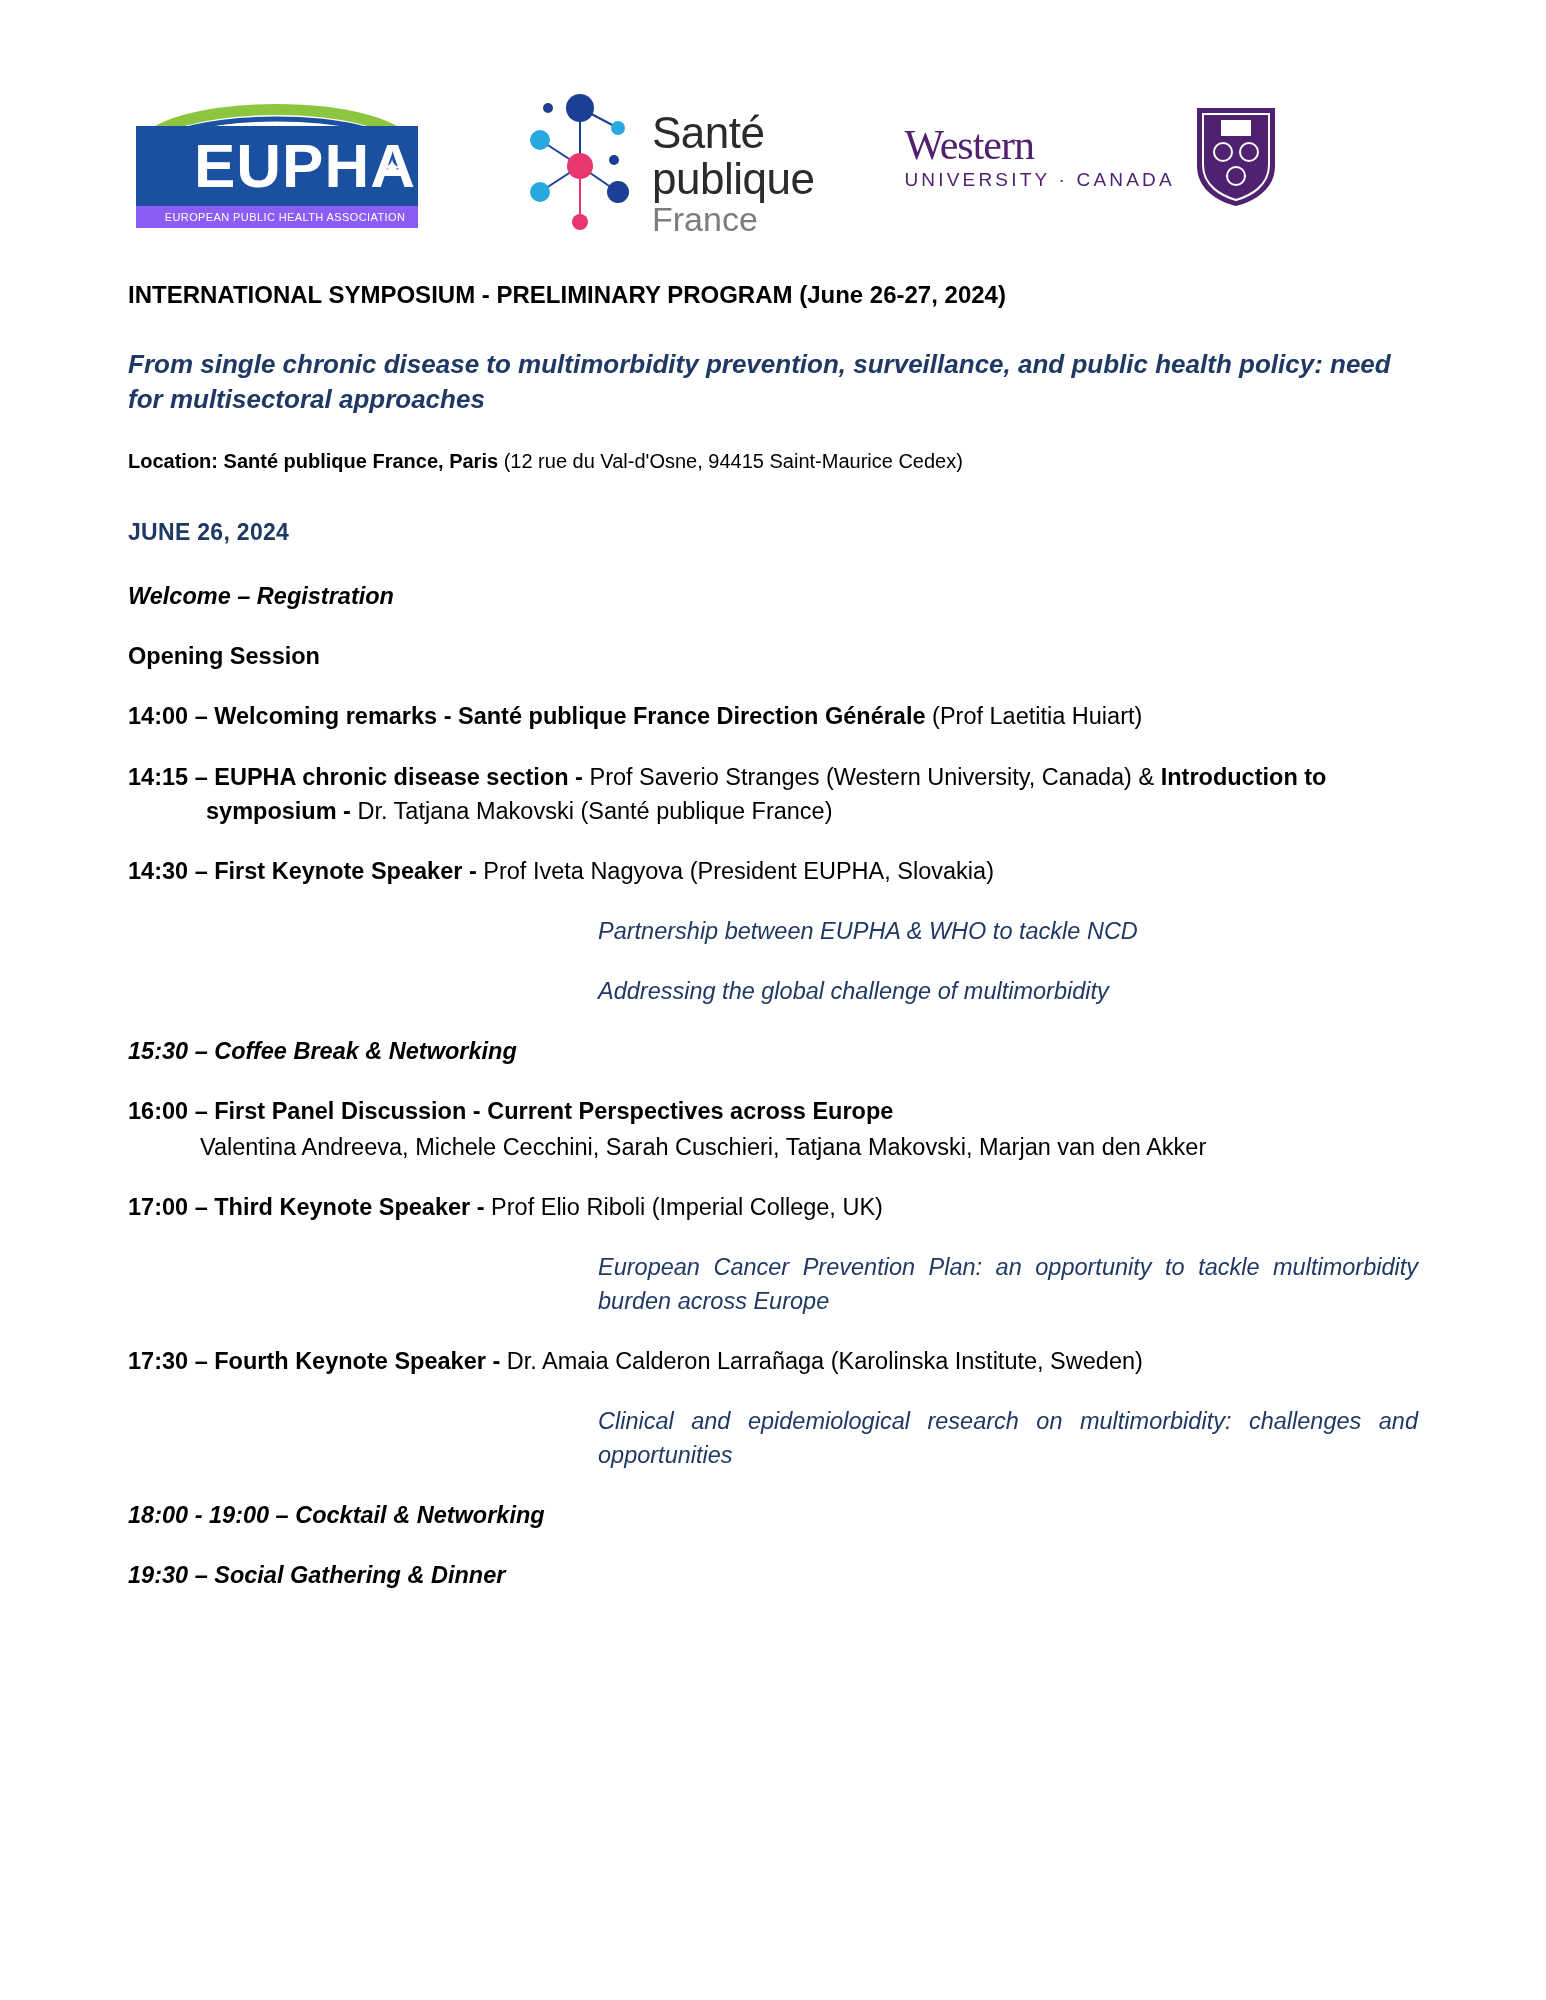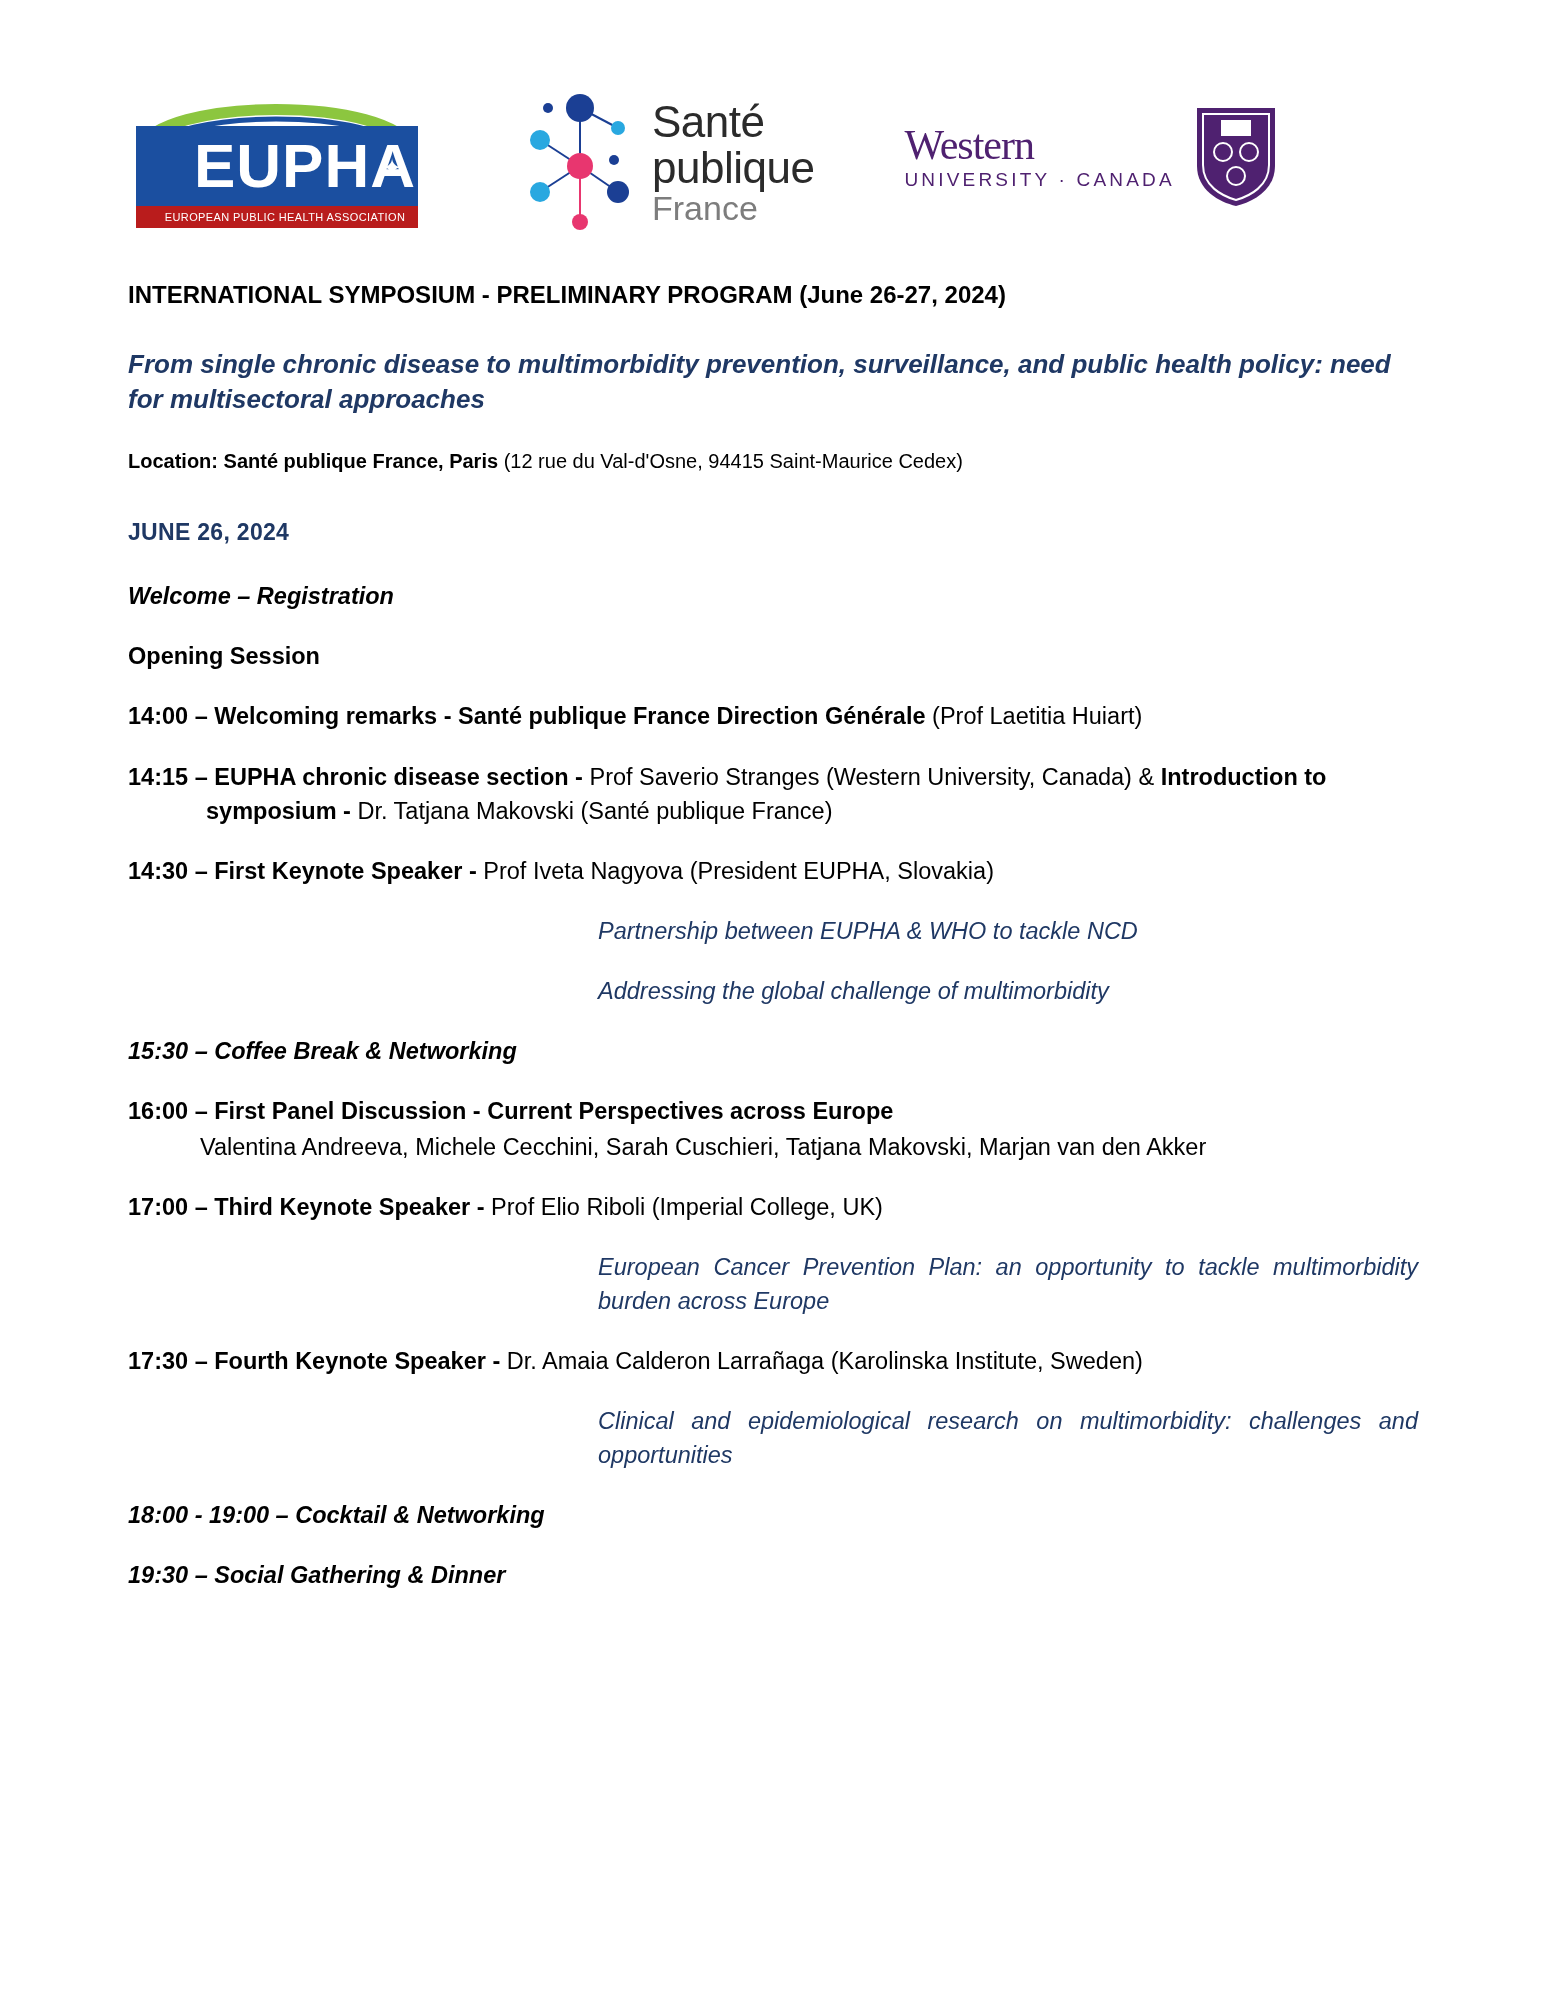--- a/index.html
+++ b/index.html
@@ -76,35 +76,35 @@
     top: 26px;
     color: #ffffff;
     font-size: 24px;
   }
   .eupha-sub {
     position: absolute;
     left: 8px;
     top: 116px;
     width: 282px;
     height: 22px;
-    background: #b91c1c;
+    background: #8b5cf6;
     color: #ffffff;
     font-size: 11px;
     letter-spacing: 0.4px;
     display: flex;
     align-items: center;
     justify-content: center;
     box-sizing: border-box;
     padding-left: 16px;
   }
 
   
   .spf-logo {
     display: flex;
-    align-items: center;
+    align-items: flex-end;
     gap: 14px;
     margin-top: 18px;
   }
   .spf-dots {
     width: 120px;
     height: 150px;
     position: relative;
   }
   .spf-text {
     line-height: 1.05;

